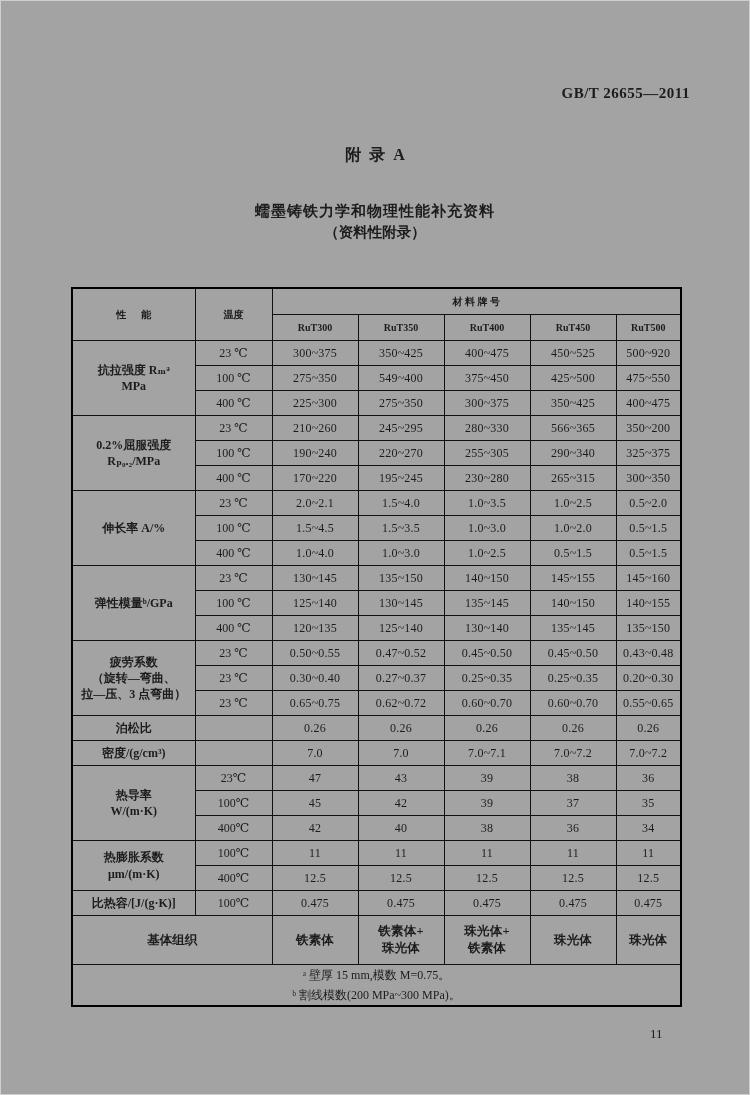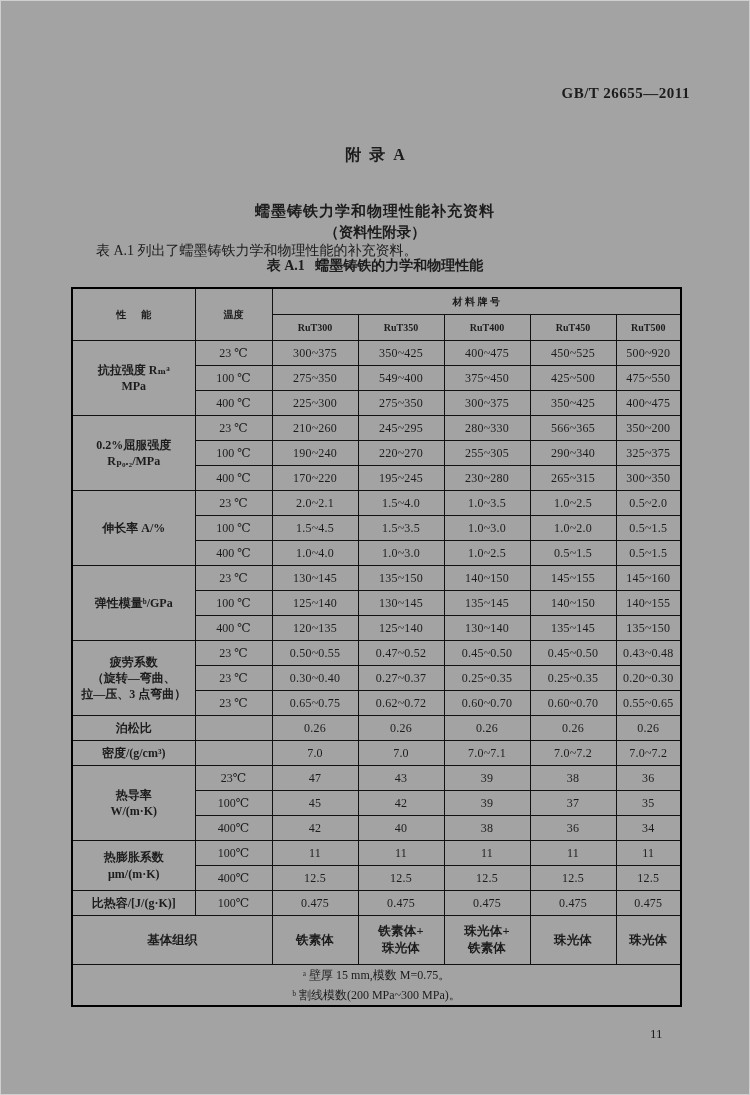--- a/index.html
+++ b/index.html
@@ -63,23 +63,21 @@
 <body>
 
 <div class="page">
 
   <div class="doc-number">GB/T 26655—2011</div>
 
   <div class="title-a"><span class="sp">附  录  A</span></div>
   <div class="title-b">（资料性附录）</div>
   <div class="title-c">蠕墨铸铁力学和物理性能补充资料</div>
 
-  <p class="intro">表 A.1 列出了蠕墨铸铁力学和物理性能的补充资料。</p>
-
-  <div class="caption"><span class="sp">表 A.1   蠕墨铸铁的力学和物理性能</span></div>
+
 
   <table class="props">
     <colgroup>
       <col style="width:123px">
         <col style="width:77px">
       <col style="width:86px">
         <col style="width:86px">
         <col style="width:86px">
       <col style="width:86px">
         <col style="width:65px">

